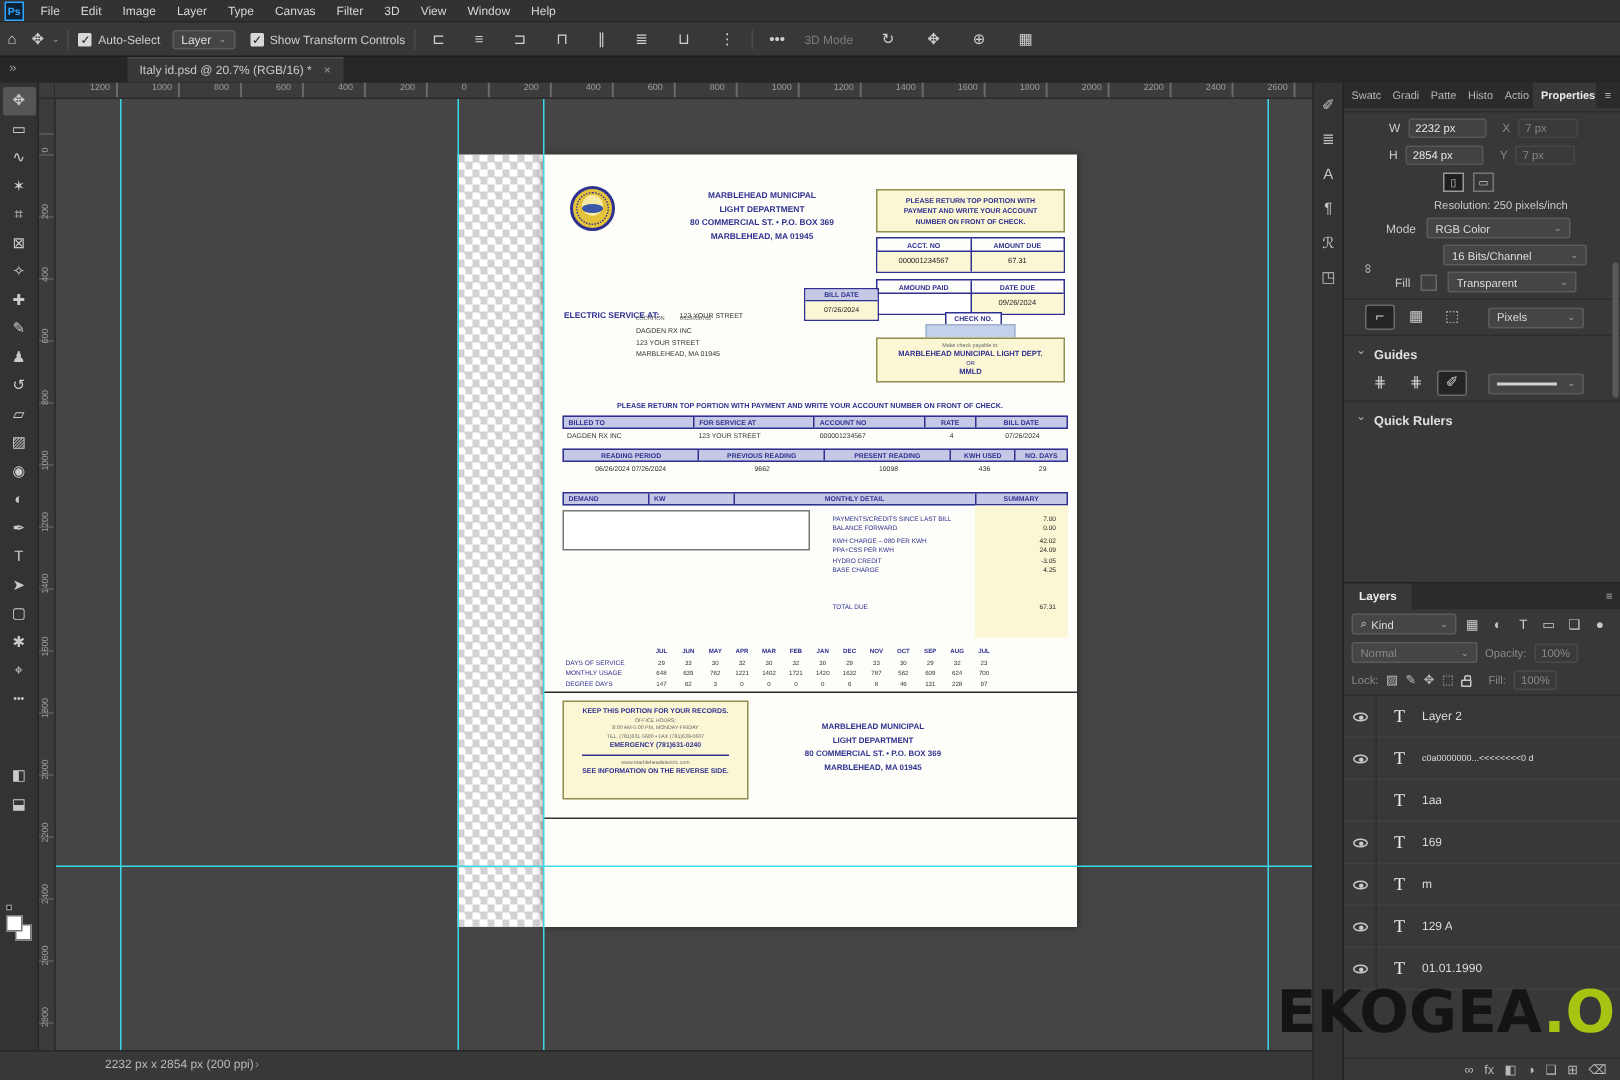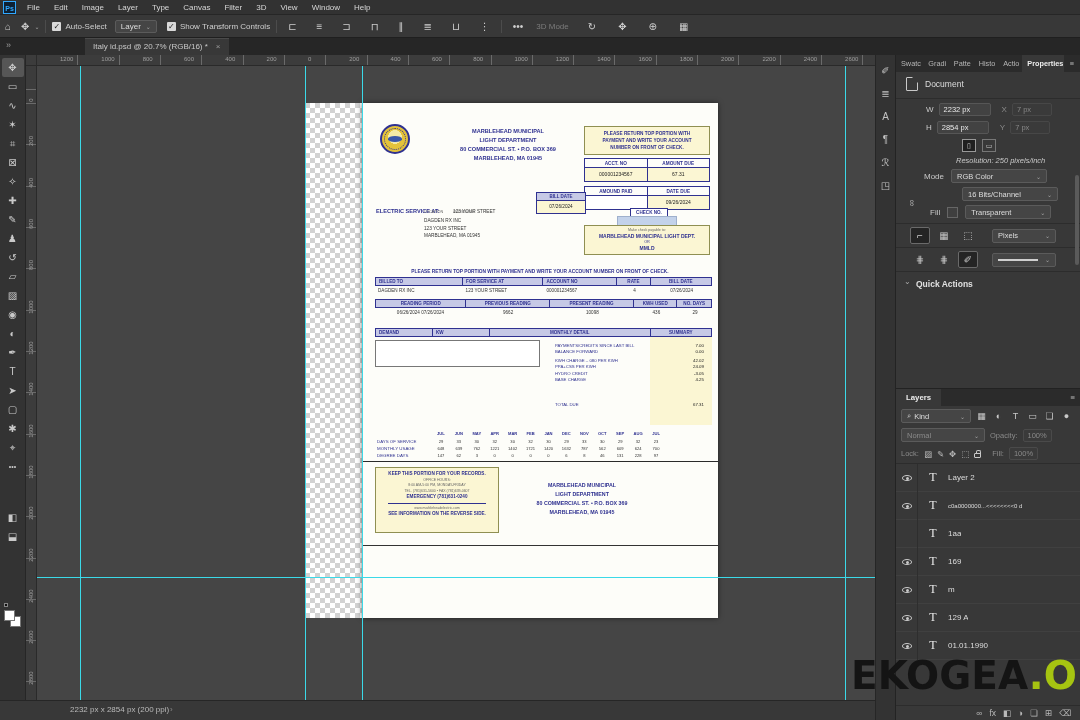--- a/index.html
+++ b/index.html
@@ -159,21 +159,21 @@
   .cv-row { display:flex; align-items:center; gap:5px; margin:3px 0 3px 30px; height:15px; font-size:8px; color:#c9c9c9; }
   .inp { background:#424242; border:1px solid #565656; border-radius:2px; color:#e8e8e8; font-size:7.5px;
     padding:1px 4px; width:52px; height:13px; line-height:10px; }
   .inp.dis { color:#868686; background:#3a3a3a; border-color:#474747; width:40px; }
   .lab-dim { color:#8a8a8a; }
   #link-dims { position:absolute; left:13px; top:96px; color:#bbb; font-size:9px; transform:rotate(90deg); }
   .orient-row { display:flex; gap:6px; margin:4px 0 4px 66px; }
   .orient { width:14px; height:13px; border:1px solid #777; display:flex; align-items:center;
     justify-content:center; font-size:7px; color:#ccc; }
   .orient.active { background:#202020; border-color:#999; }
-  .res-line { font-size:7.5px; color:#c9c9c9; margin:0 0 4px 60px;font-style:italic; }
+  .res-line { font-size:7.5px; color:#c9c9c9; margin:0 0 4px 60px; }
   .mode-row { display:flex; align-items:center; gap:7px; margin:4px 0 4px 28px; font-size:8px; color:#c9c9c9; }
   .rsel { background:#454545; border:1px solid #5b5b5b; border-radius:2px; color:#ddd; font-size:7.5px;
     padding:1px 5px; height:14px; display:inline-flex; align-items:center; justify-content:space-between; width:96px; }
   .fill-cb { width:11px; height:11px; border:1px solid #666; background:#3f3f3f; }
   .iconbtn-row { display:flex; align-items:center; gap:4px; margin:3px 0 3px 14px; }
   .icon-btn { width:20px; height:17px; border:1px solid transparent; color:#c9c9c9; display:inline-flex;
     align-items:center; justify-content:center; font-size:10px; border-radius:2px; }
   .icon-btn.active { background:#242424; border-color:#6a6a6a; }
   .gsel { margin-left:10px; width:64px; }
   .line-swatch { width:40px; height:2px; background:#cfcfcf; }
@@ -624,24 +624,20 @@
   <div class="rp-tabs" id="rp-tabs">
       <span class="rp-tab">Swatc</span>
       <span class="rp-tab">Gradi</span>
       <span class="rp-tab">Patte</span>
       <span class="rp-tab">Histo</span>
       <span class="rp-tab">Actio</span>
       <span class="rp-tab active">Properties</span>
       <span class="rp-menu">≡</span>
     </div>
 
-  <div class="doc-row">
-    <span class="doc-icon"></span>
-    <span class="doc-label">Document</span>
-  </div>
   <div class="rp-div"></div>
 
   <div style="position:relative">
     <span id="link-dims">∞</span>
     <div class="cv-row">
       <span>W</span>
       <span class="inp">2232 px</span>
       <span class="lab-dim" style="margin-left:6px">X</span>
       <span class="inp dis">7 px</span>
     </div>
@@ -683,32 +679,33 @@
       <span class="icon-btn active">⌐</span>
       <span class="icon-btn">▦</span>
       <span class="icon-btn">⬚</span>
       <span class="rsel gsel">
         <span>Pixels</span>
         <span class="caret">⌄</span>
       </span>
     </div>
     <div class="rp-div"></div>
 
+    <div class="sec-head">Guides</div>
     <div class="iconbtn-row">
       <span class="icon-btn">⋕</span>
       <span class="icon-btn">⋕</span>
       <span class="icon-btn active">✐</span>
       <span class="rsel gsel">
         <span class="line-swatch"></span>
         <span class="caret">⌄</span>
       </span>
     </div>
     <div class="rp-div"></div>
 
-    <div class="sec-head">Quick Actions</div>
+    <div class="sec-head">Quick Rulers</div>
   </div>
 
   <div id="rp-scroll"></div>
 
   <div id="layers">
     <div class="ly-tabs">
       <span class="ly-tab">Layers</span>
       <span class="rp-menu">≡</span>
     </div>
     <div class="flt-row">

